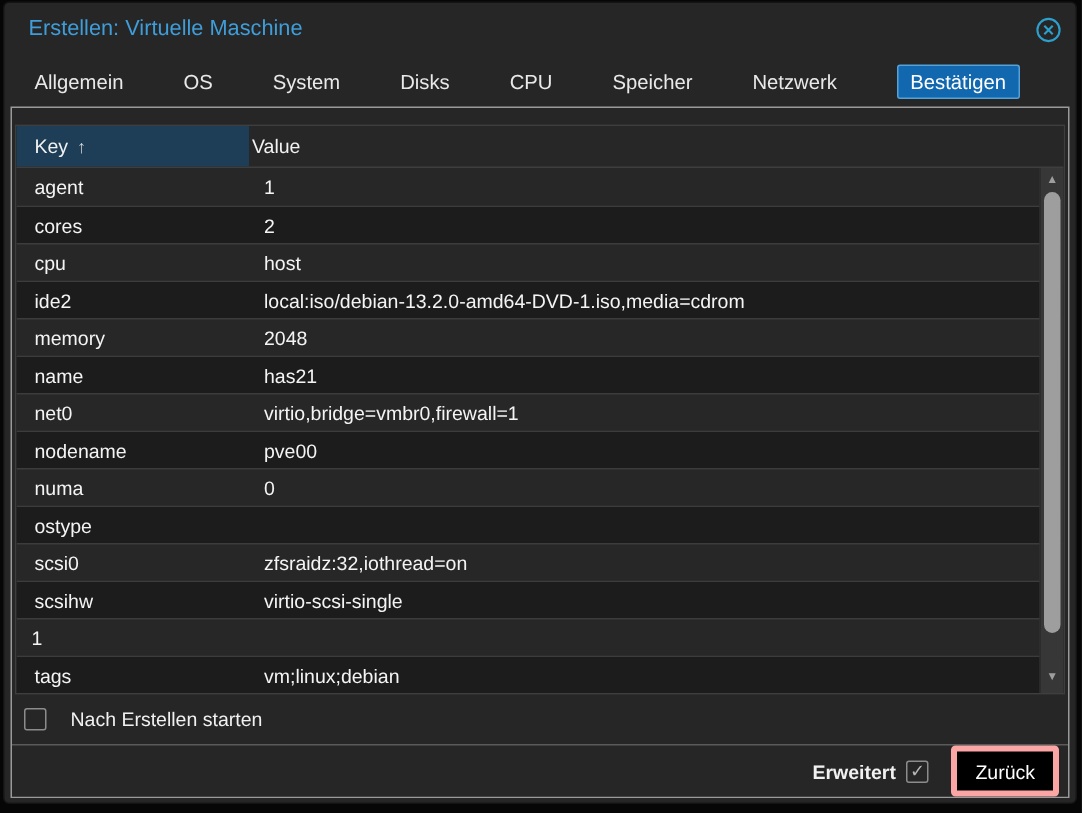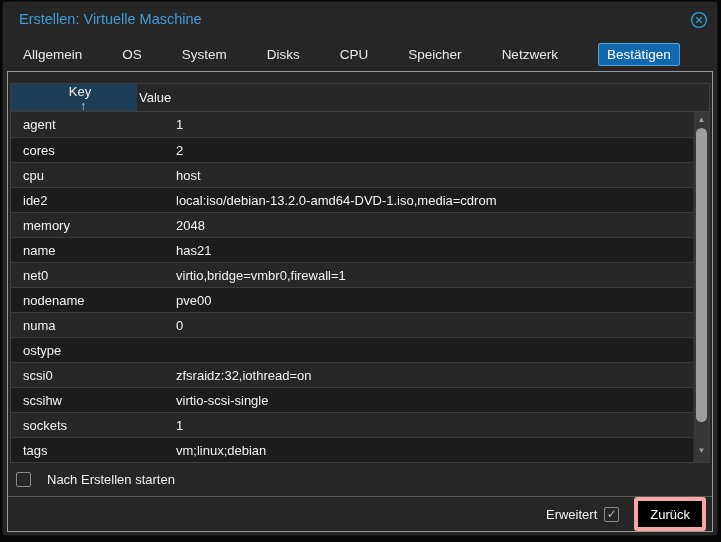--- a/index.html
+++ b/index.html
@@ -42,21 +42,21 @@
   
   .grid{
     position:absolute;top:11px;left:2px;right:2px;height:380px;
     border:1px solid #3e3e3e;box-sizing:border-box;background:#1c1c1c;
   }
   .grid-header{
     display:flex;height:27px;background:#272727;
     border-bottom:1px solid #3e3e3e;font-size:13px;color:#f1f1f1;
   }
   .hcell{display:flex;align-items:center;box-sizing:border-box;cursor:pointer;}
-  .hcell.key{width:126px;padding-left:12px;background:#1d3e56;flex-direction:column;}
+  .hcell.key{width:155px;padding-left:12px;background:#1d3e56;}
   .hcell.value{flex:1;padding-left:2px;}
   .sort-arrow{margin-left:6px;font-size:12px;color:#d8d8d8;}
   .grid-rows{position:absolute;top:28px;left:0;right:0;bottom:0;overflow:hidden;}
   .grid-row{
     display:flex;height:25px;box-sizing:border-box;align-items:center;
     font-size:13px;color:#f4f4f4;cursor:pointer;
   }
   .grid-row + .grid-row{border-top:1px solid #3c3c3c;}
   .grid-row:nth-child(odd){background:#272727;}
   .grid-row:nth-child(even){background:#1c1c1c;}
@@ -87,21 +87,21 @@
     display:inline-flex;align-items:center;justify-content:center;
     color:#b8b8b8;font-size:12px;line-height:1;background:transparent;
     box-sizing:border-box;cursor:pointer;flex:none;
   }
   .footer{
     position:absolute;left:0;right:0;bottom:0;height:35px;
     border-top:1px solid #5a5a5a;background:#262626;
     display:flex;align-items:center;justify-content:flex-end;gap:9px;
     padding-right:6px;font-size:13px;color:#f1f1f1;box-sizing:border-box;
   }
-  .adv-wrap{display:flex;align-items:center;gap:7px;margin-right:6px;}
+  .adv-wrap{display:flex;align-items:center;gap:7px;margin-right:6px;font-weight:bold;}
   .btn{
     height:26px;display:flex;align-items:center;padding:0 12px;
     background:#000000;color:#ffffff;border:4px solid #fca5a5;border-radius:3px;
     font-size:13px;cursor:pointer;
   }
 </style>
 </head>
 <body>
 
 <div class="window">
@@ -183,21 +183,20 @@
           </div>
           <div class="grid-row">
             <div class="cell key">scsi0</div>
             <div class="cell value">zfsraidz:32,iothread=on</div>
           </div>
           <div class="grid-row">
             <div class="cell key">scsihw</div>
             <div class="cell value">virtio-scsi-single</div>
           </div>
           <div class="grid-row">
-            <div class="cell key">sockets</div>
             <div class="cell value">1</div>
           </div>
           <div class="grid-row">
             <div class="cell key">tags</div>
             <div class="cell value">vm;linux;debian</div>
           </div>
         </div>
       <div class="scrollbar">
         <div class="scroll-up">▲</div>
         <div class="scroll-thumb"></div>

